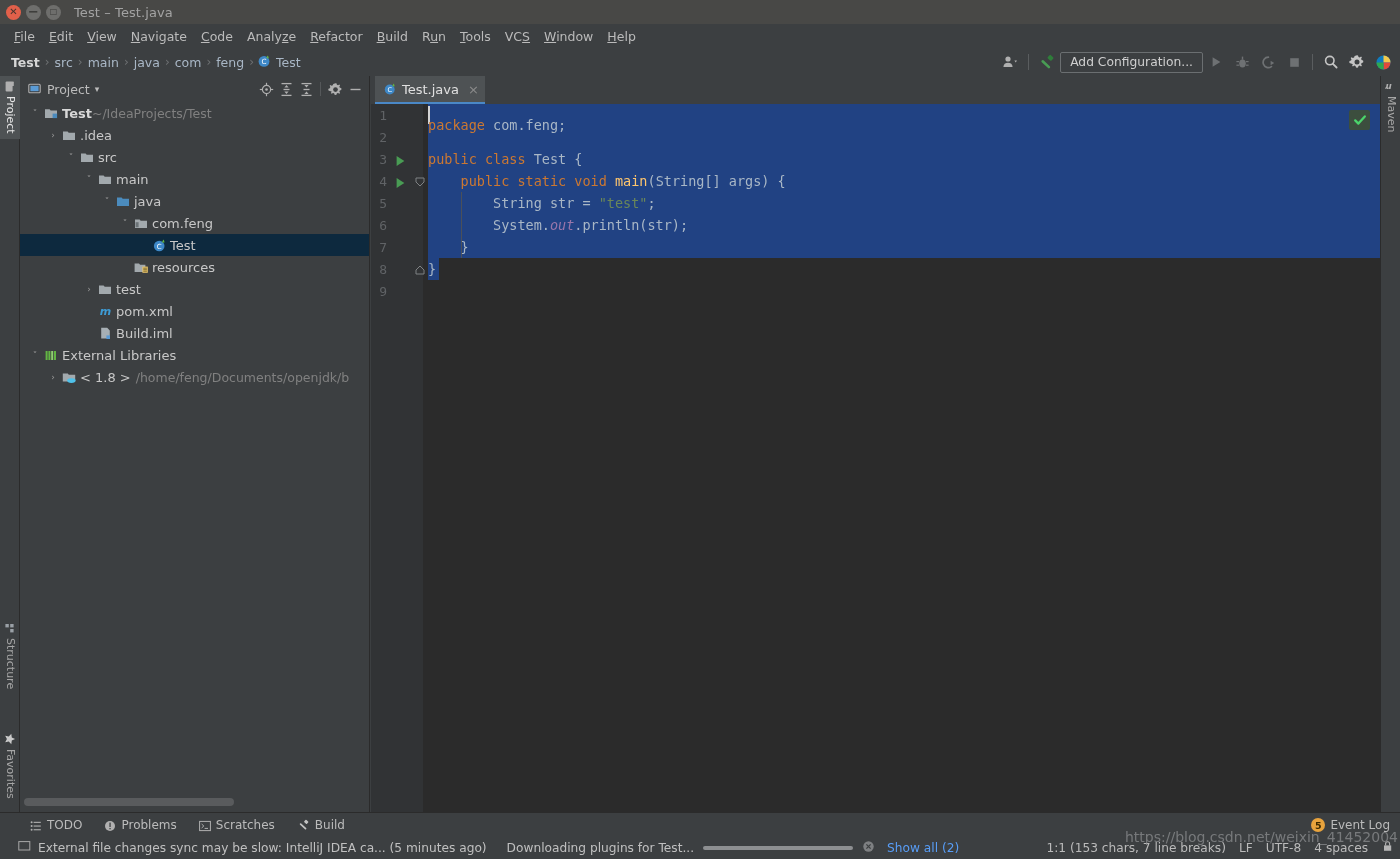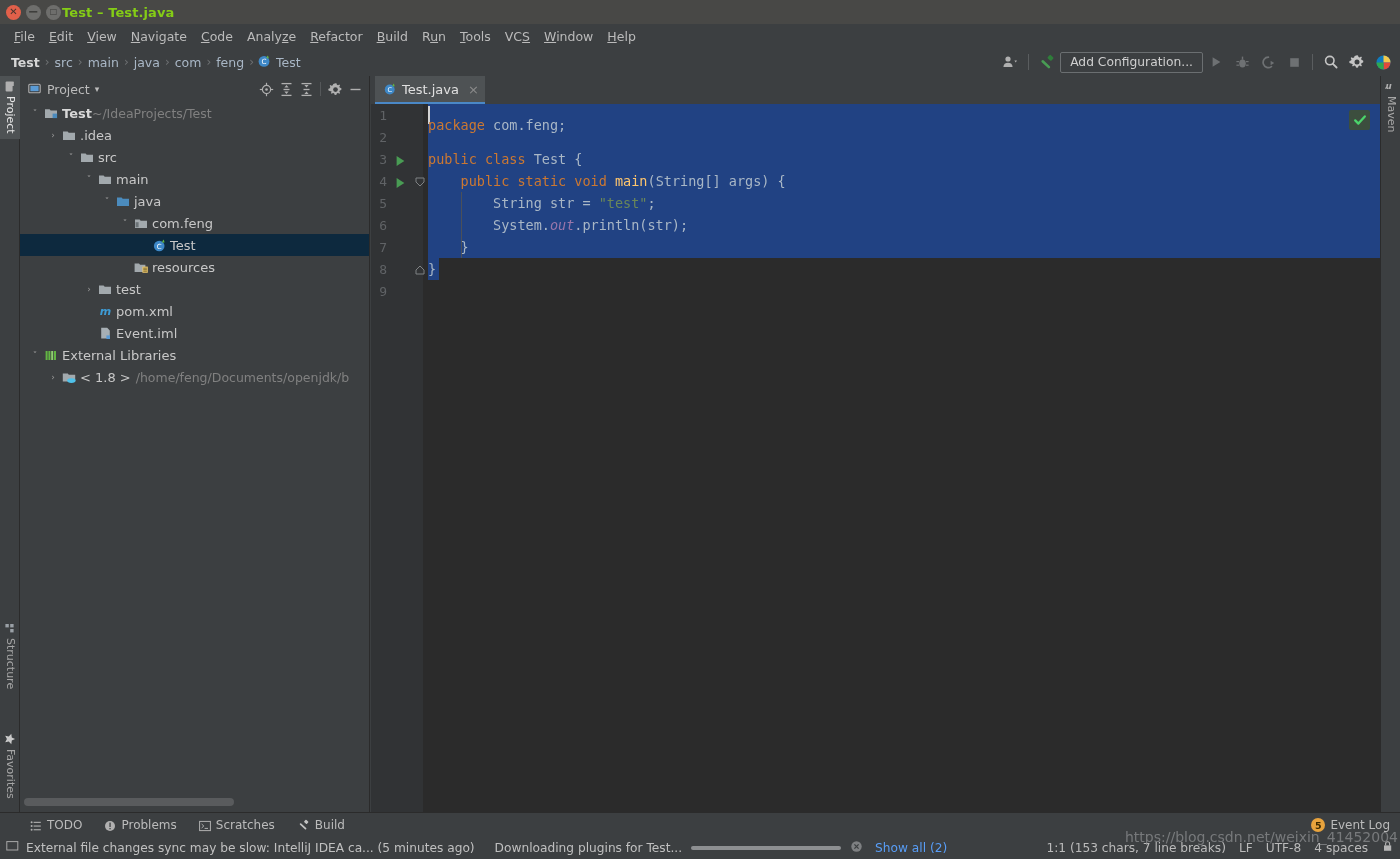--- a/index.html
+++ b/index.html
@@ -20,21 +20,21 @@
   }
   .winbtns { display: flex; align-items: center; gap: 5px; margin-left: 6px; }
   .winbtn { width: 15px; height: 15px; border-radius: 50%; position: relative;
             display: flex; align-items: center; justify-content: center;
             font-size: 9px; color: #3a3a38; line-height: 1; }
   .winbtn.close { background: #e2604a; color: #4a2119; }
   .winbtn.min   { background: #6e6e6c; }
   .winbtn.max   { background: #6e6e6c; }
   .winbtn .gl { font-size: 10px; font-weight: bold; color: #46342e; }
   .winbtn.min .gl, .winbtn.max .gl { color: #3c3c3a; }
-  .wintitle { color: #84cc16; font-size: 13px; font-weight: bold; margin-left: 1px;
+  .wintitle { color: #a3a3a3; font-size: 13px; font-weight: normal; margin-left: 13px;
               letter-spacing: .1px; }
 
   
   .menubar {
     position: absolute; left: 0; top: 24px; width: 1400px; height: 24px;
     background: #3c3f41; display: flex; align-items: center; padding-left: 7px;
   }
   .menuitem {
     color: #bbbbbb; font-size: 12.5px; padding: 2px 7px; cursor: default;
     white-space: nowrap;
@@ -169,21 +169,21 @@
     position: absolute; left: 0; top: 812px; width: 1400px; height: 25px;
     background: #3c3f41; display: flex; align-items: center; padding-left: 30px;
     border-top: 1px solid #2b2b2b;
   }
   .btool { display: flex; align-items: flex-end; color: #bbbbbb; font-size: 12px; margin-right: 22px; }
   .btool .bi { margin-right: 5px; display: inline-flex; }
 
   
   .statusbar {
     position: absolute; left: 0; top: 837px; width: 1400px; height: 22px;
-    background: #3c3f41; display: flex; align-items: center; padding-left: 6px;
+    background: #3c3f41; display: flex; align-items: center; padding-left: 18px;
     font-size: 12.2px; color: #bbbbbb;
   }
   .sb-msg { color: #c0c0c0; margin-left: 7px; white-space: nowrap; }
   .sb-task { margin-left: 20px; color: #c0c0c0; white-space: nowrap; }
   .pbar { width: 150px; height: 4px; background: #8d8f91; border-radius: 2px; margin: 0 9px; }
   .cancel-ic { color: #8b8d8f; font-size: 12px; }
   .showall { color: #589df6; margin-left: 12px; white-space: nowrap; }
   .sb-right { position: absolute; right: 6px; display: flex; align-items: center; gap: 13px;
               white-space: nowrap; }
 
@@ -524,21 +524,21 @@
       </div>
 
       <div class="trow" style="padding-left:62px;">
         <span class="arrow"></span>
         <span class="ticon">
           <svg width="15" height="15" viewBox="0 0 15 15">
             <path d="M3.2 1.8h6l2.6 2.6v8.2h-8.6z" fill="#a8b0b5"></path>
             <rect x="8.4" y="9.4" width="3.6" height="3.6" fill="#5b9bd5"></rect>
           </svg>
         </span>
-        <span class="tlabel">Event.iml</span>
+        <span class="tlabel">Build.iml</span>
       </div>
 
       <div class="trow" style="padding-left:8px;">
         <span class="arrow">˅</span>
         <span class="ticon">
           <svg width="15" height="15" viewBox="0 0 15 15">
             <rect x="1.6" y="3" width="2" height="9" fill="#62b543"></rect>
             <rect x="4.4" y="3" width="2" height="9" fill="#62b543"></rect>
             <rect x="7.2" y="3" width="2" height="9" fill="#8fce70"></rect>
             <rect x="10" y="3" width="2" height="9" fill="#62b543"></rect>

